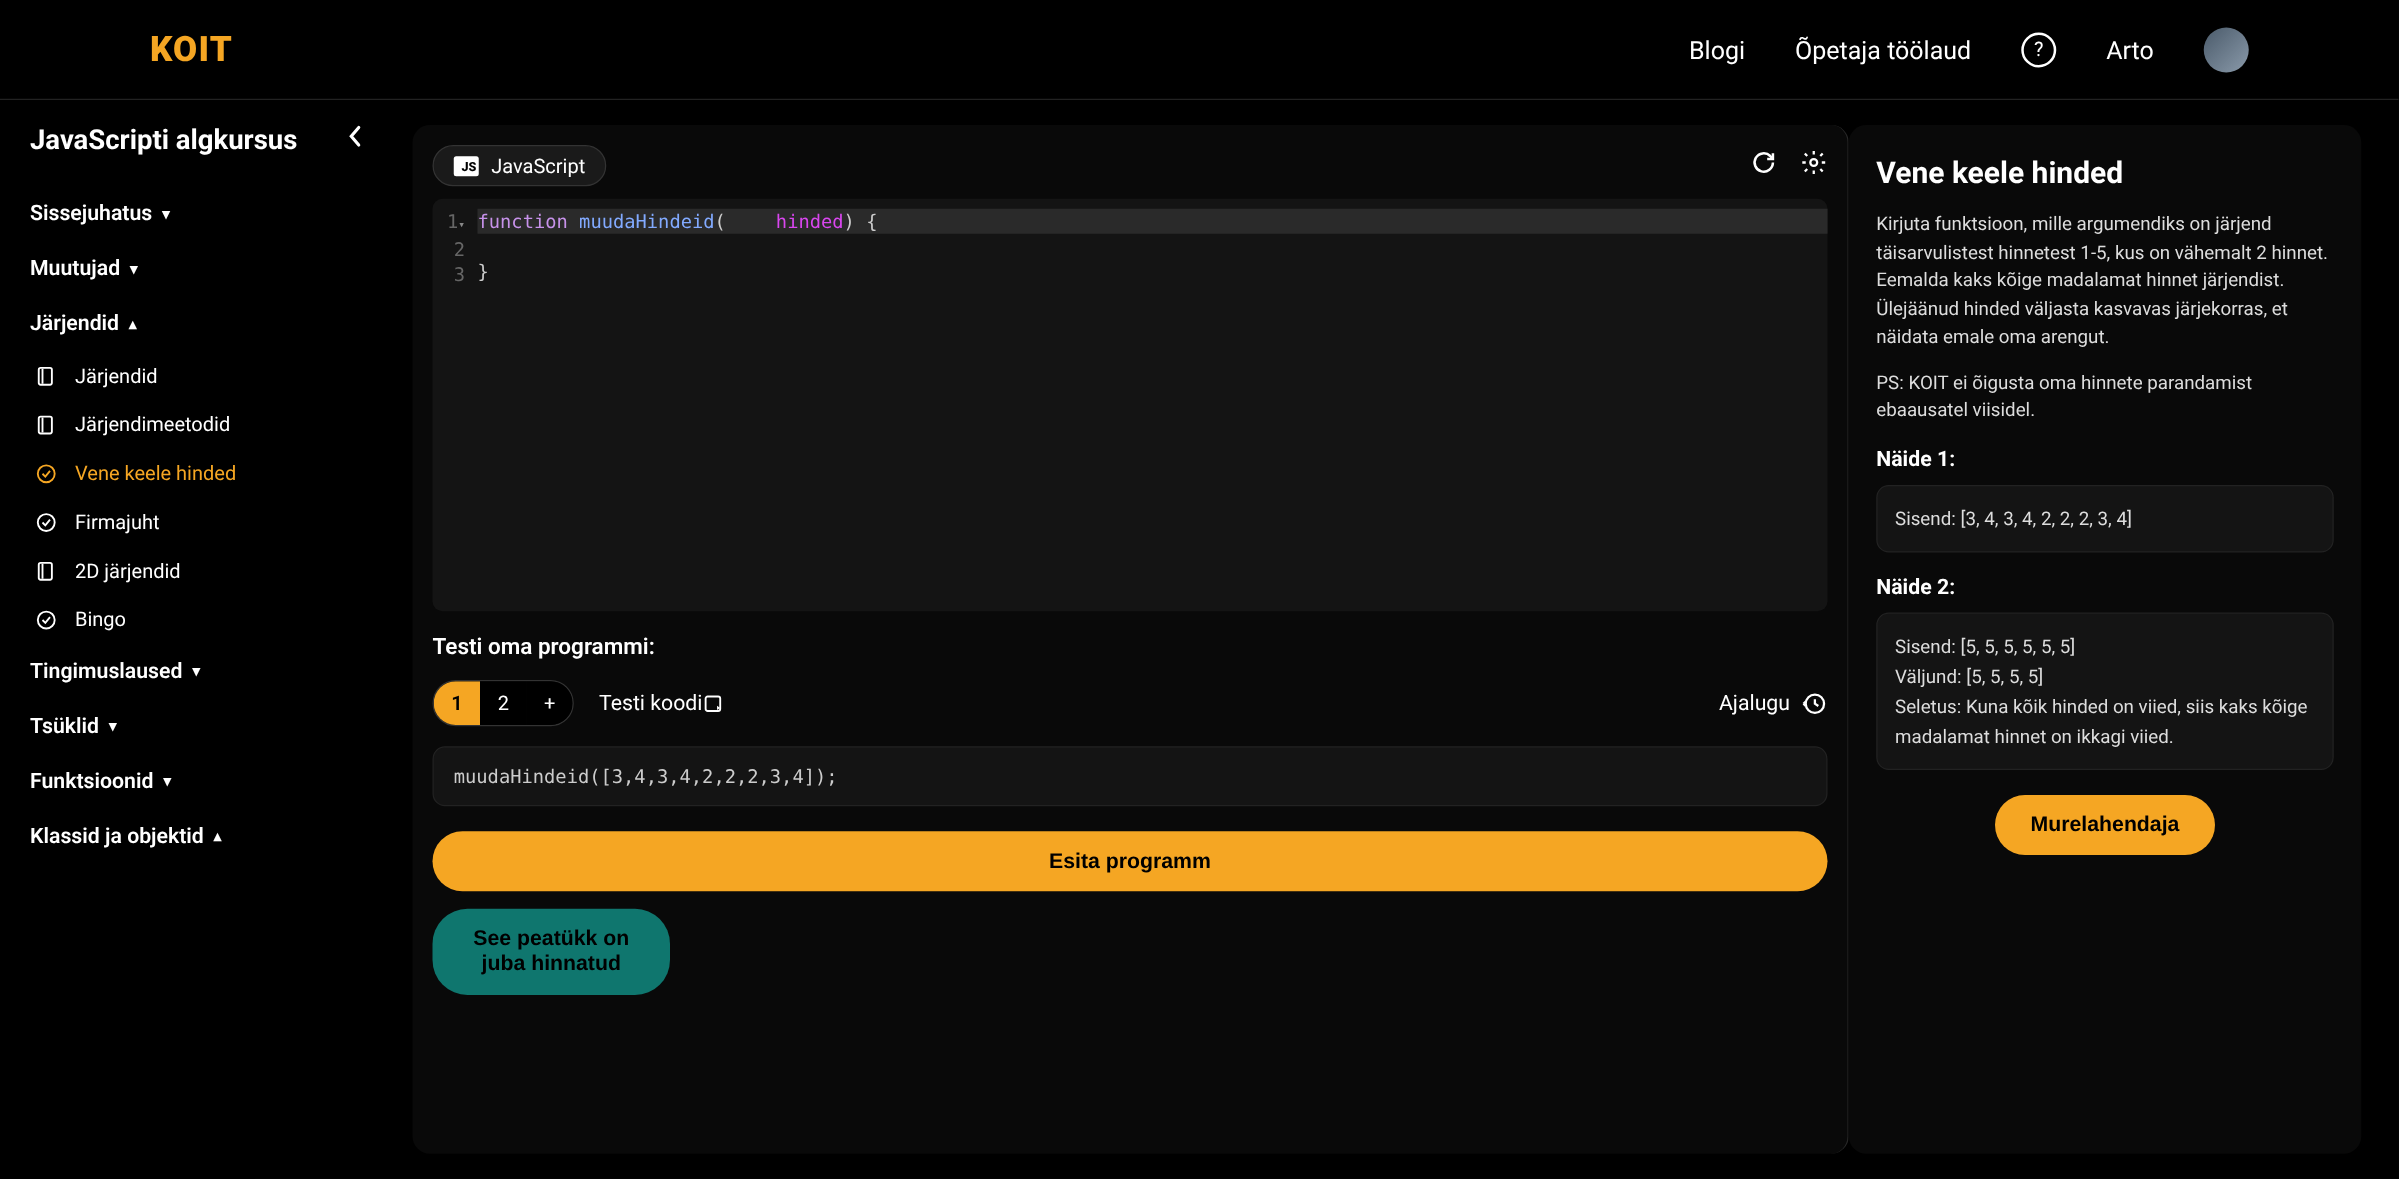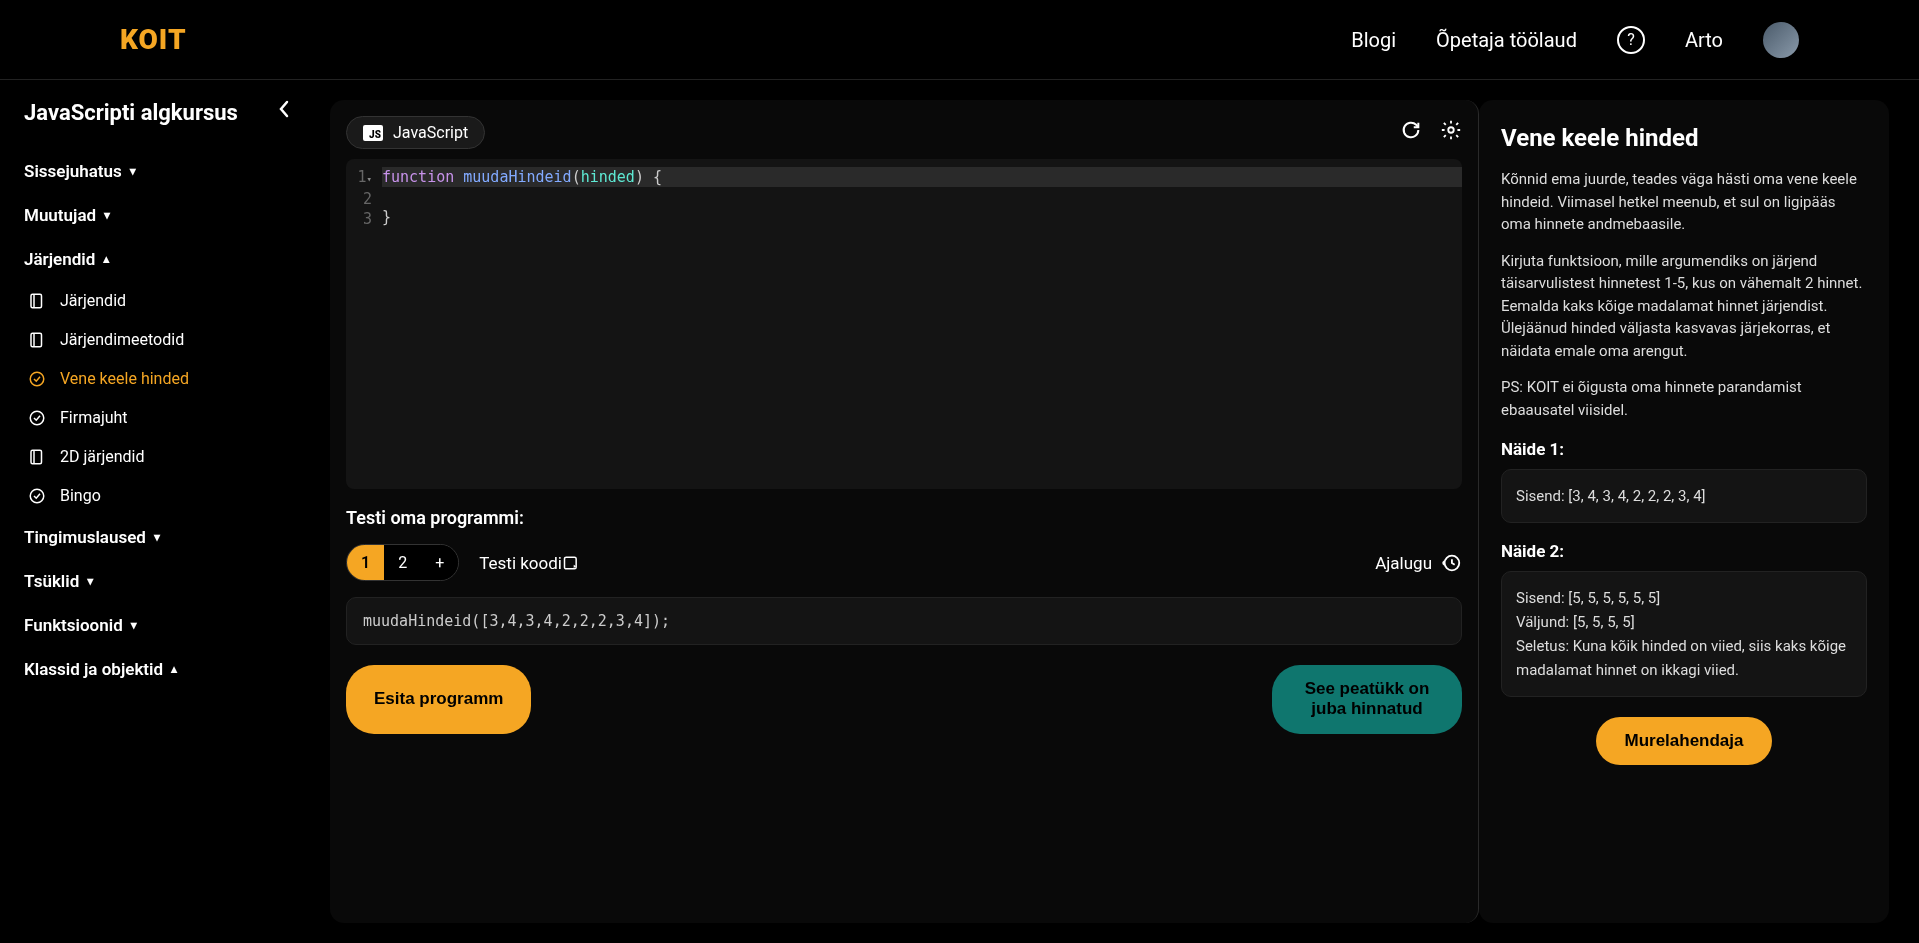--- a/index.html
+++ b/index.html
@@ -164,21 +164,21 @@
   padding-right: 10px;
   color: #666;
   user-select: none;
 }
 .gutter div { line-height: 20px; }
 .code-lines { flex: 1; }
 .code-lines div { line-height: 20px; white-space: pre; }
 .code-lines .hl { background: #2a2a2a; }
 .kw { color: #c792ea; }
 .fn { color: #82aaff; }
-.param { color: #5eead4; }
+.param { color: #d946ef; margin-left: 40px; }
 .punct { color: #ccc; }
 .plain { color: #ccc; }
 .test-section { margin-top: 18px; }
 .test-label { font-size: 18px; font-weight: 600; margin-bottom: 16px; }
 .test-controls {
   display: flex;
   align-items: center;
   justify-content: space-between;
   margin-bottom: 16px;
 }
@@ -216,21 +216,22 @@
   border-radius: 10px;
   padding: 14px 16px;
   font-family: monospace;
   font-size: 15px;
   color: #ccc;
   margin-bottom: 20px;
 }
 .action-buttons {
   display: flex;
   gap: 14px;
-  justify-content: space-between;
+  justify-content: flex-end;
+  flex-direction: column;
 }
 .btn {
   padding: 14px 28px;
   border-radius: 28px;
   font-size: 17px;
   font-weight: 600;
   cursor: pointer;
   border: none;
   text-align: center;
 }
@@ -428,21 +429,20 @@
         <div class="test-input">muudaHindeid([3,4,3,4,2,2,2,3,4]);</div>
         <div class="action-buttons">
           <button class="btn btn-primary">Esita programm</button>
           <button class="btn btn-secondary" style="max-width:190px;line-height:1.2;">See peatükk on juba hinnatud</button>
         </div>
       </div>
     </div>
 
     <div class="task-panel">
       <div class="task-title">Vene keele hinded</div>
-      <div class="task-desc">Kõnnid ema juurde, teades väga hästi oma vene keele hindeid. Viimasel hetkel meenub, et sul on ligipääs oma hinnete andmebaasile.</div>
       <div class="task-desc">Kirjuta funktsioon, mille argumendiks on järjend täisarvulistest hinnetest 1-5, kus on vähemalt 2 hinnet. Eemalda kaks kõige madalamat hinnet järjendist. Ülejäänud hinded väljasta kasvavas järjekorras, et näidata emale oma arengut.</div>
       <div class="task-desc">PS: KOIT ei õigusta oma hinnete parandamist ebaausatel viisidel.</div>
 
       <div class="example-label">Näide 1:</div>
       <div class="example-box">
         <div>Sisend: [3, 4, 3, 4, 2, 2, 2, 3, 4]</div>
       </div>
 
       <div class="example-label">Näide 2:</div>
       <div class="example-box">

